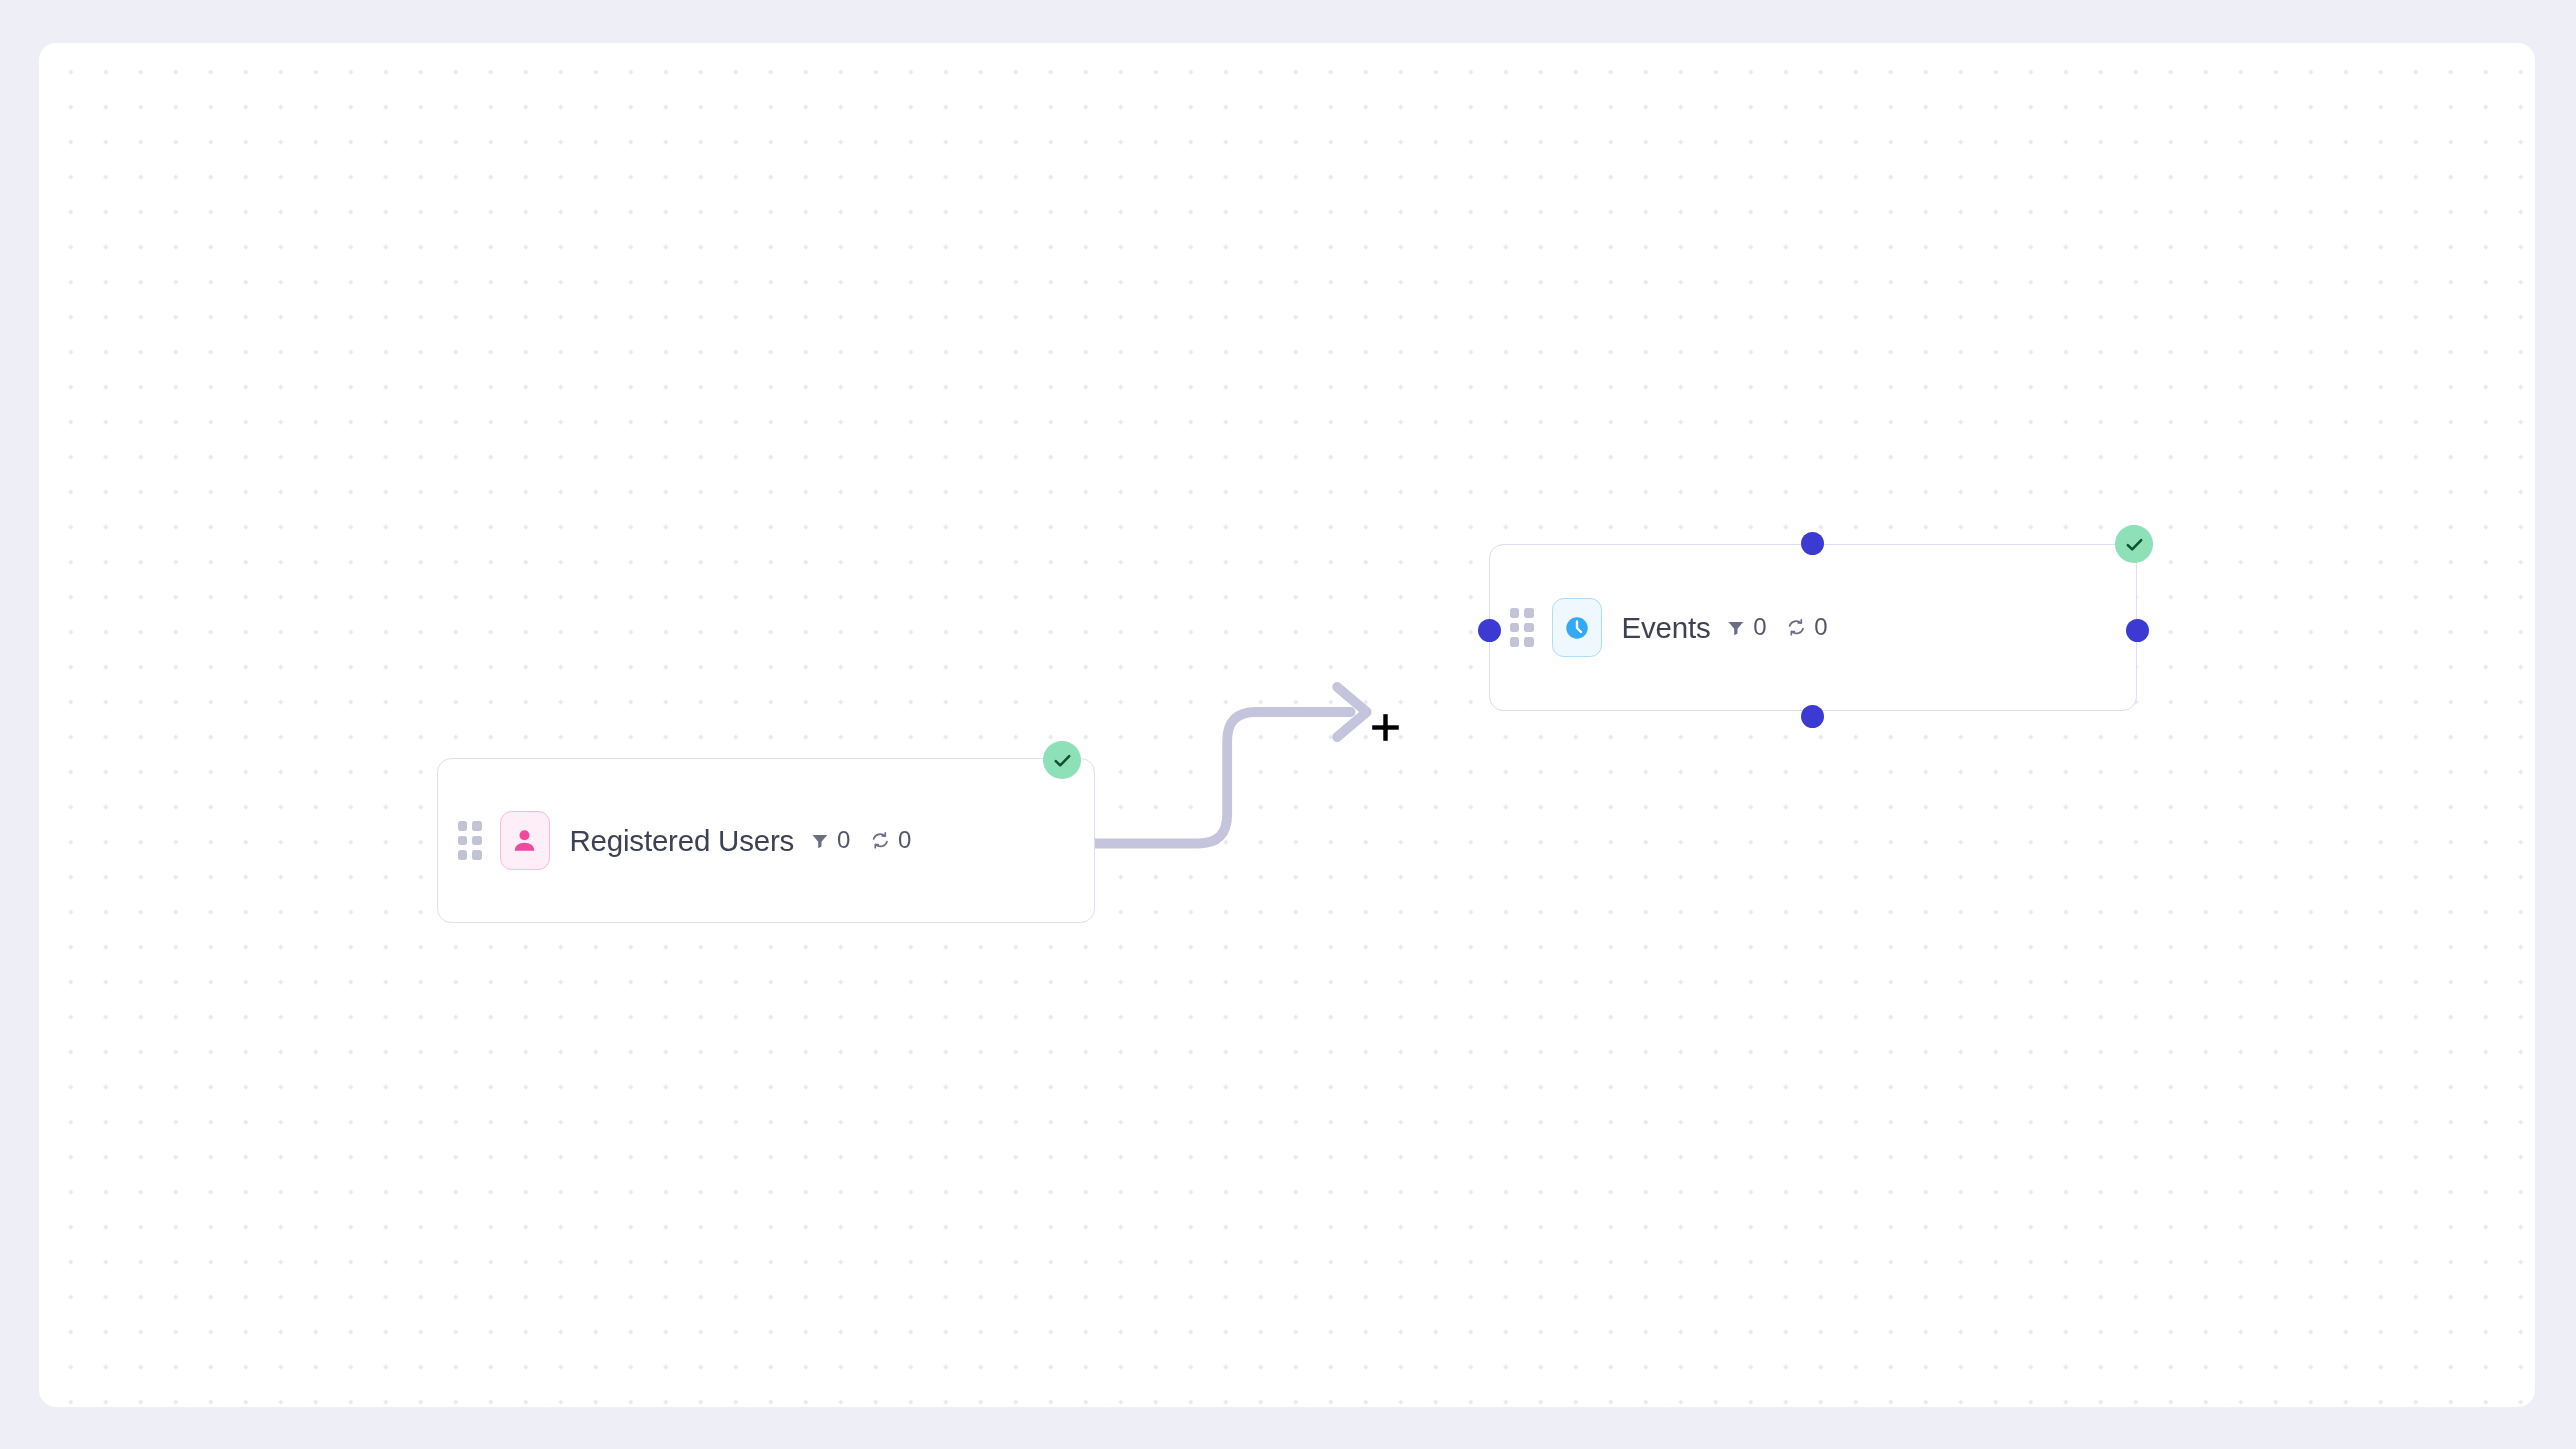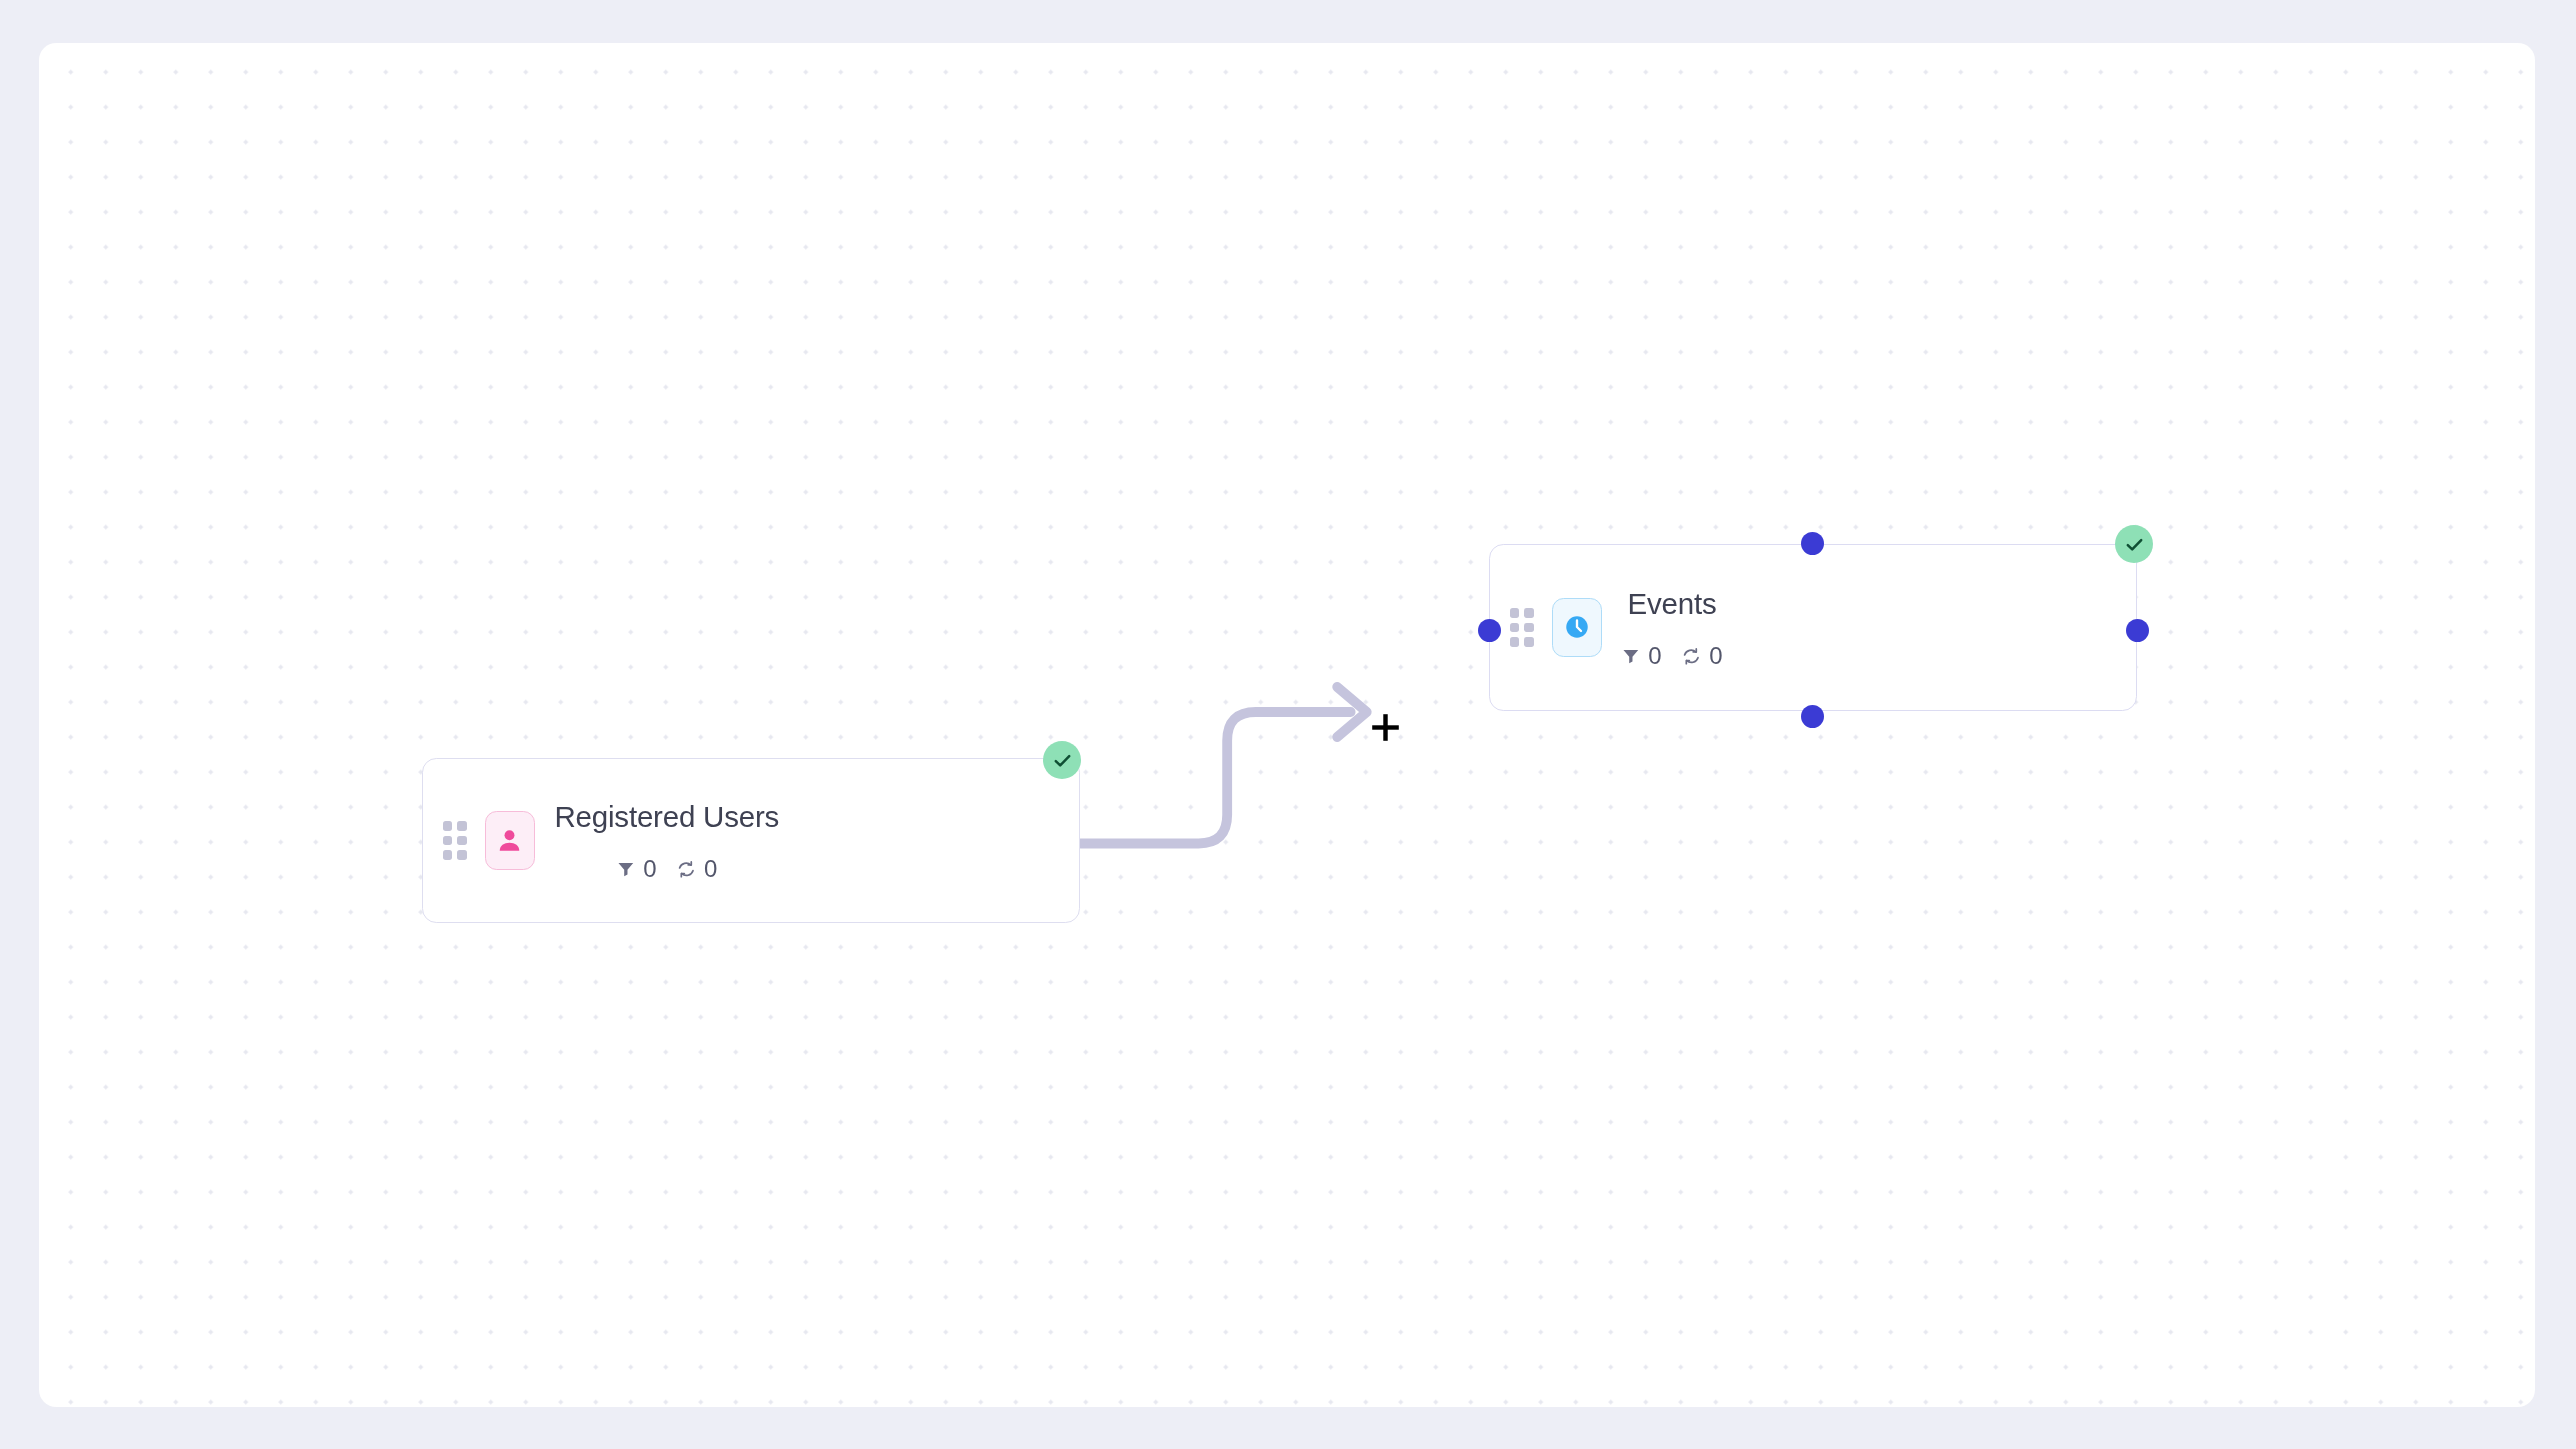--- a/index.html
+++ b/index.html
@@ -69,21 +69,21 @@
   .icon-tile {
     width: 50px; height: 59px;
     border-radius: 11.6px;
     display: flex; align-items: center; justify-content: center;
     flex: 0 0 auto;
     margin-right: 19.7px;
   }
   .icon-tile.pink { background: #fdeef7; border: 1.8px solid #f7bcd9; }
   .icon-tile.blue { background: #eff8fe; border: 1.8px solid #aedcf8; }
 
-  .node-text { display: flex; flex-direction: column; gap: 23px; align-items: center; }
+  .node-text { display: flex; flex-direction: row; gap: 16px; align-items: center; }
   .node-title {
     font-size: 29.5px;
     font-weight: 500;
     color: #3e4152;
     letter-spacing: -0.2px;
     line-height: 1.15;
     white-space: nowrap;
   }
   .node-metrics {
     display: flex;
@@ -131,21 +131,21 @@
 
 <div id="canvas-surface">
 </div>
 
 <svg id="edges-layer" viewBox="0 0 2880 1620" width="2576" height="1449">
 
   <path d="M 1208 943 L 1340 943 Q 1372 943 1372 911 L 1372 828 Q 1372 796 1404 796 L 1510 796" fill="none" stroke="#c5c4dd" stroke-width="11" stroke-linecap="round" stroke-linejoin="round"></path>
   <path d="M 1495 768 L 1528 796 L 1495 824" fill="none" stroke="#c5c4dd" stroke-width="11" stroke-linecap="round" stroke-linejoin="round"></path>
 </svg>
 
-<div class="node" id="node-registered-users" style="left:422px; top:758px; width:658px; height:165px;">
+<div class="node" id="node-registered-users" style="left:437px; top:758px; width:658px; height:165px;">
 
   <div class="node-inner">
     <span class="drag-handle">
       <i></i>
         <i></i>
         <i></i>
         <i></i>
         <i></i>
         <i></i>
     </span>

